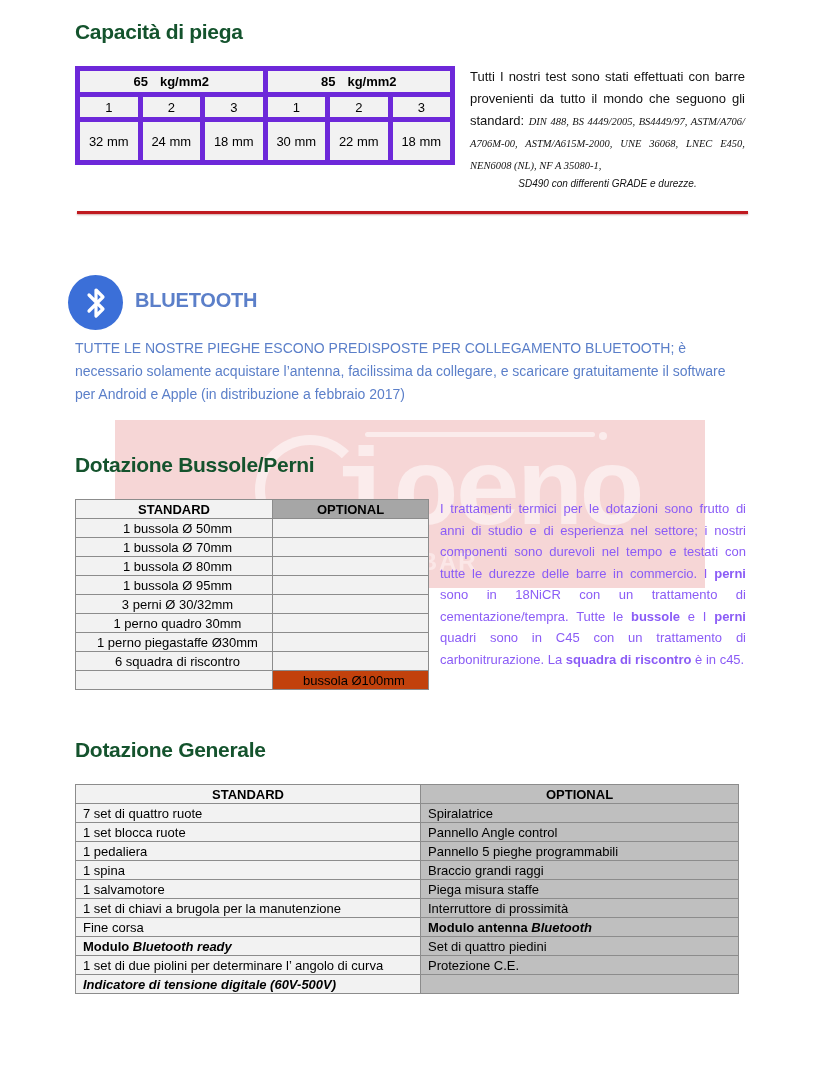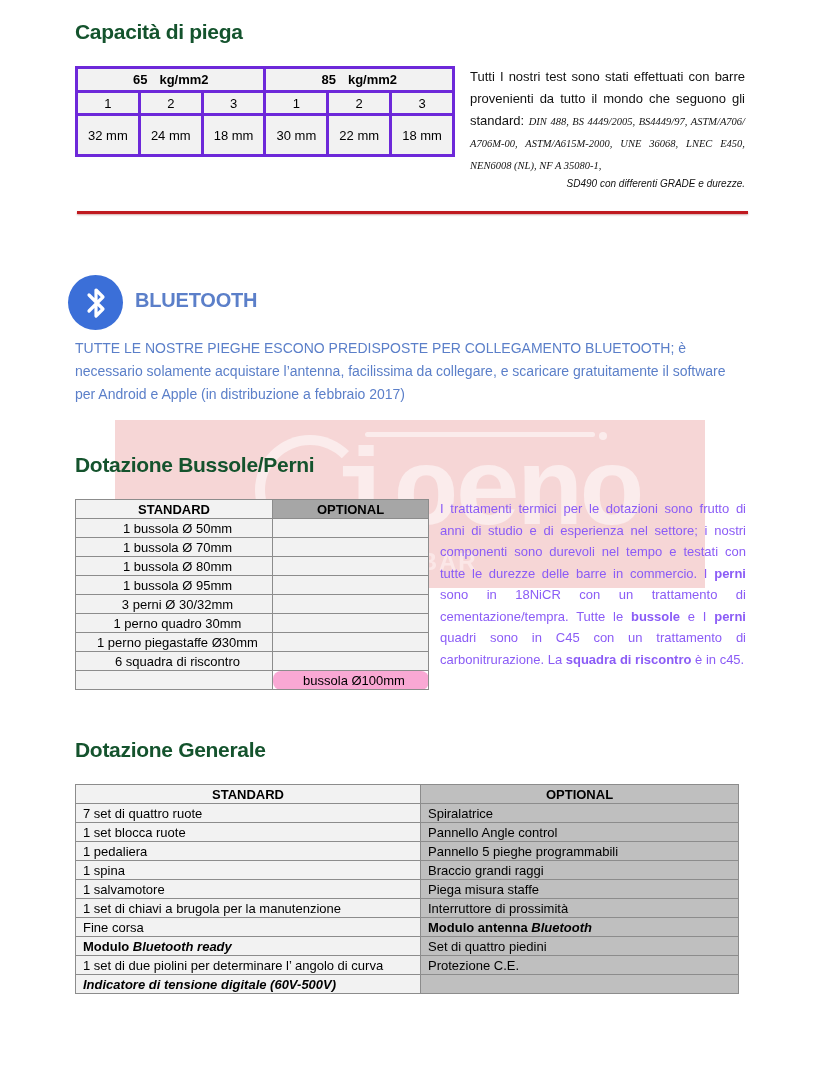--- a/index.html
+++ b/index.html
@@ -9,35 +9,35 @@
     }
     .abs { position: absolute; }
     h2.sec {
       margin: 0; font-weight: bold; font-size: 21px; letter-spacing: -0.3px;
       font-family: "Liberation Sans", sans-serif; color: #14532d;
     }
     
     table { border-collapse: collapse; }
     .cap { position: absolute; left: 75px; top: 66px; width: 380px; }
     .cap td {
-      border: 3px solid #6d28d9; background: #f2f2f2; text-align: center;
+      border: 5px solid #6d28d9; background: #f2f2f2; text-align: center;
       font-size: 13px; padding: 0; height: 20px;
     }
     .cap tr.hdr td { font-weight: bold; height: 21px; }
     .cap tr.hdr td span.u { margin-left: 12px; }
     .cap tr.vals td { height: 38px; }
     .cap-note {
       left: 470px; top: 66px; width: 275px; font-size: 13px; line-height: 22px;
       text-align: justify; color: #111;
     }
     .cap-note .std {
       font-family: "Liberation Serif", serif; font-style: italic; font-size: 10.5px;
       line-height: 17px;
     }
-    .cap-note .tail { font-style: italic; font-size: 10px; line-height: 16px; display: block; text-align: right;}
+    .cap-note .tail { font-style: italic; font-size: 10px; line-height: 16px; display: block; text-align: center;}
     .redline {
       left: 77px; top: 211px; width: 671px; height: 3px; background: #c0191f;
       box-shadow: 0 1px 2px rgba(120,0,0,0.35);
     }
     
     .bt-icon {
       left: 68px; top: 275px; width: 55px; height: 55px; border-radius: 50%;
       background: #3b6fd8; display: flex; align-items: center; justify-content: center;
     }
     .bt-title {
@@ -68,21 +68,21 @@
     .wm-swirl { position: absolute; left: 140px; top: 15px; width: 90px; height: 90px; border-radius: 50%; border: 10px solid #fbecec; border-right-color: transparent; border-bottom-color: transparent;}
     
     .bus { position: absolute; left: 75px; top: 499px; width: 354px; }
     .bus td {
       border: 1px solid #8c8c8c; font-size: 13px; height: 18px; padding: 0 0 0 7px;
       background: #f2f2f2; text-align: center; white-space: nowrap;
     }
     .bus td.h { font-weight: bold; text-align: center; padding: 0; }
     .bus td.hopt { background: #a6a6a6; }
     .bus td.c1 { width: 189px; }
-    .bus td.dark { background: #f9a8d4; border-radius: 8px; }
+    .bus td.dark { background: #c2410c; }
     .bus-note {
       left: 440px; top: 498px; width: 306px; font-size: 13px; line-height: 21.5px;
       text-align: justify; color: #8b5cf6;
     }
     
     .gen { position: absolute; left: 75px; top: 784px; width: 664px; }
     .gen td {
       border: 1px solid #8c8c8c; font-size: 13px; height: 18px; padding: 0 0 0 7px;
       text-align: left; white-space: nowrap;
     }

